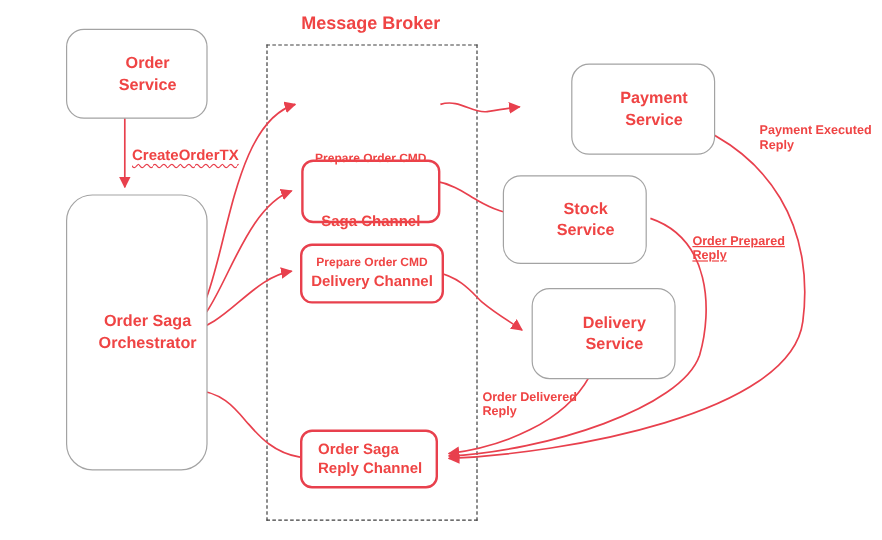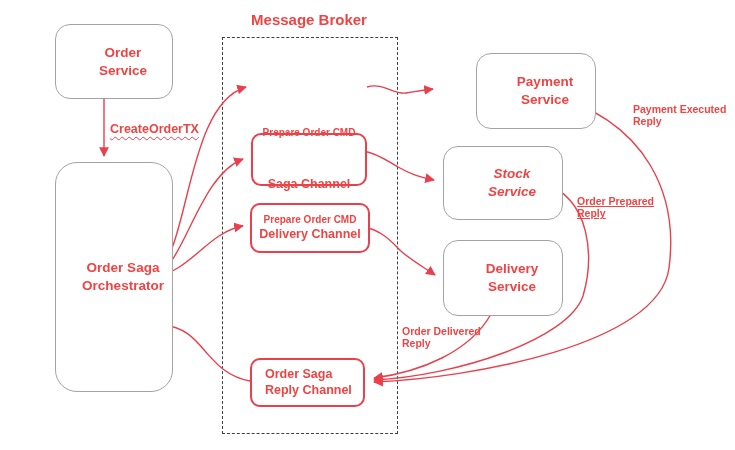--- a/index.html
+++ b/index.html
@@ -78,21 +78,21 @@
   <div class="node tall" style="left:55px;top:162px;width:98px;height:228px;">
     <span>Order Saga</span>
     <span>Orchestrator</span>
   </div>
 
   <div class="node" style="left:442px;top:53px;width:100px;height:74px;margin-left:34px;">
     <span>Payment</span>
     <span>Service</span>
   </div>
 
-  <div class="node" style="left:443px;top:146px;width:100px;height:72px;font-style:italic;">
+  <div class="node" style="left:419px;top:146px;width:100px;height:72px;">
     <span>Stock</span>
     <span>Service</span>
   </div>
 
   <div class="node" style="left:443px;top:240px;width:100px;height:74px;">
     <span>Delivery</span>
     <span>Service</span>
   </div>
 
 

